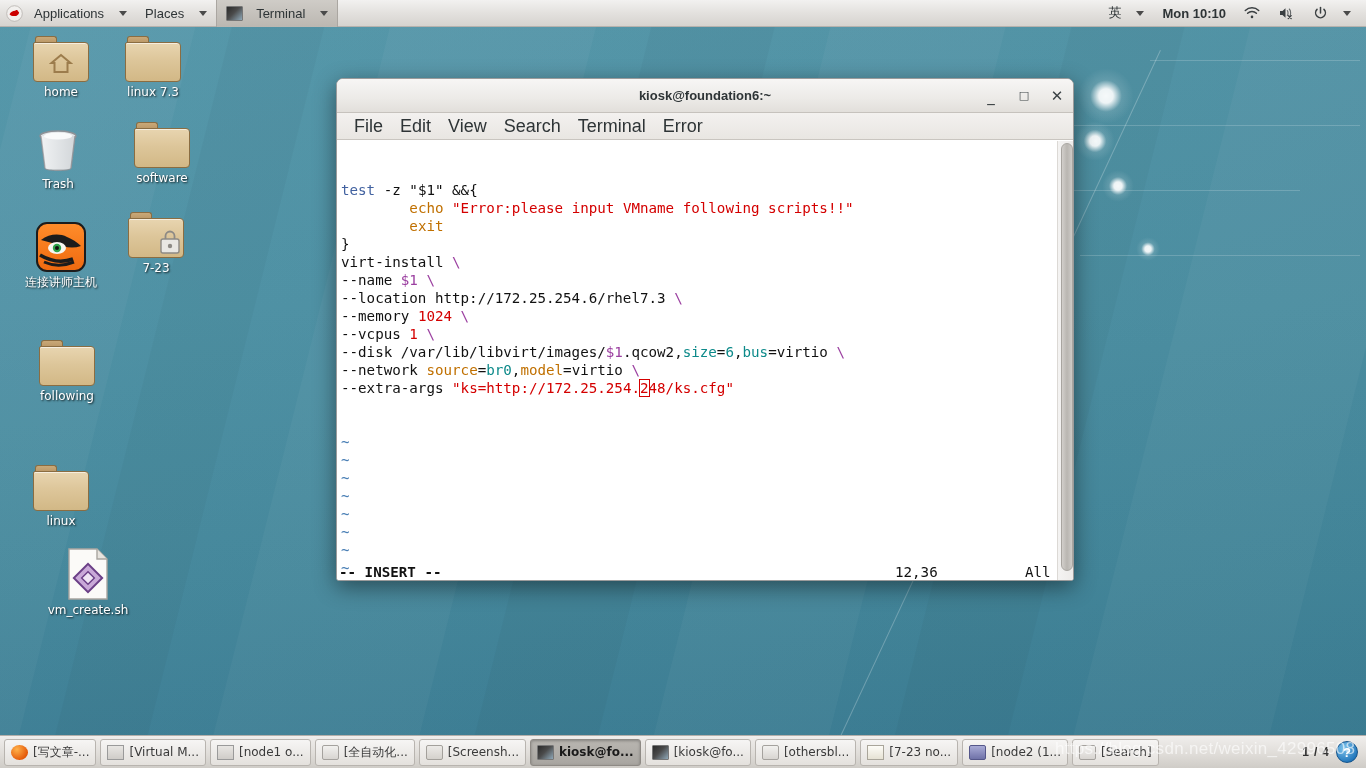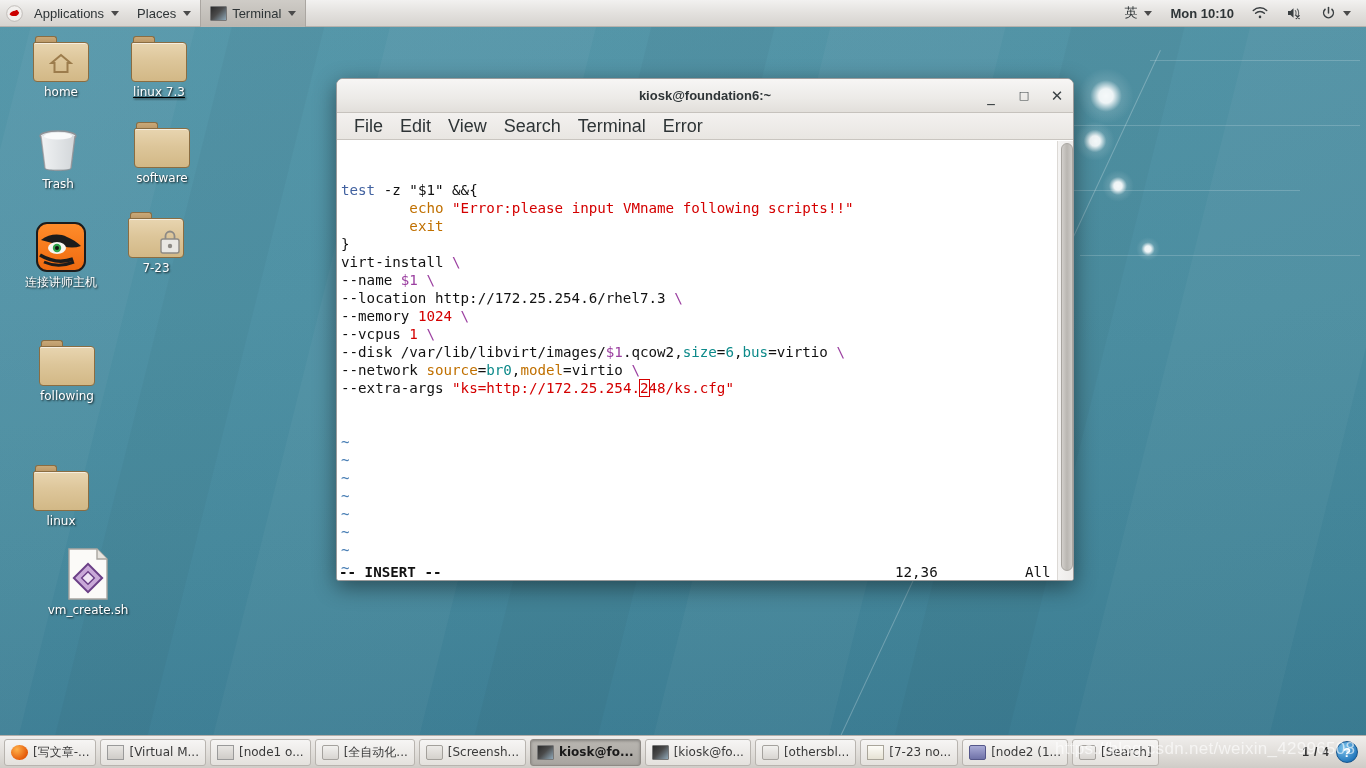--- a/index.html
+++ b/index.html
@@ -27,21 +27,21 @@
   .diagline { position:absolute; width:1px; background:rgba(255,255,255,0.25);
               transform-origin: top left; }
 
   
   #top-panel {
     position:absolute; left:0; top:0; width:1366px; height:27px;
     background:linear-gradient(180deg,#f2f1f0 0%, #e3e1de 50%, #d6d3cf 100%);
     border-bottom:1px solid #b6b2ad;
     display:flex; align-items:center; font-size:13px; color:#2e3436; z-index:50;
   }
-  .panel-item { display:flex; align-items:center; gap:5px; padding:12px 9px; height:27px; cursor:default; }
+  .panel-item { display:flex; align-items:center; gap:13px; padding:12px 9px; height:27px; cursor:default; }
   .arrow-down { width:0;height:0;border-left:4px solid transparent;border-right:4px solid transparent;border-top:5px solid #4a4a4a; margin-left:2px;}
   #rh-logo { width:17px; height:17px; position:relative; margin-left:6px; margin-right:2px;}
   #top-right { margin-left:auto; display:flex; align-items:center; padding-right:6px; }
   .win-task-top { background:linear-gradient(180deg,#cfccc7,#bbb7b1); border-left:1px solid #aaa6a1; border-right:1px solid #aaa6a1; }
 
   
   .desk-icon { position:absolute; width:110px; text-align:center; cursor:default; }
   .desk-icon .ilabel {
     font-family:"DejaVu Sans", sans-serif; font-size:12px; color:#ffffff;
     text-shadow:1px 1px 2px rgba(0,0,0,0.85); margin-top:3px; line-height:14px;
@@ -191,21 +191,21 @@
     <div class="desk-icon" style="left: 6px; top: 36px;">
       <div class="folder">
         <div class="tab"></div>
         <div class="body"></div>
         <svg style="position:absolute;left:16px;top:16px" width="24" height="22" viewBox="0 0 24 22">
           <path d="M12 3L2.5 11h3v9h13v-9h3z" fill="none" stroke="#9c7c4c" stroke-width="2"></path>
         </svg>
       </div>
       <div class="ilabel">home</div>
     </div>
-    <div class="desk-icon" style="left: 104px; top: 36px; text-decoration: underline;">
+    <div class="desk-icon" style="left: 98px; top: 36px;">
       <div class="folder">
         <div class="tab"></div>
         <div class="body"></div>
       </div>
       <div class="ilabel">linux 7.3</div>
     </div>
     <div class="desk-icon" style="left: 3px; top: 126px;">
       <div style="width:52px;height:48px;margin:0 auto;position:relative"><svg width="52" height="48" viewBox="0 0 52 48">
           <ellipse cx="26" cy="10" rx="18" ry="5" fill="#dfe3e5" stroke="#8c9196" stroke-width="1.4"></ellipse>
           <path d="M9 10l4 32c0 3 26 3 26 0l4-32" fill="#e8ebed" stroke="#8c9196" stroke-width="1.4"></path>

